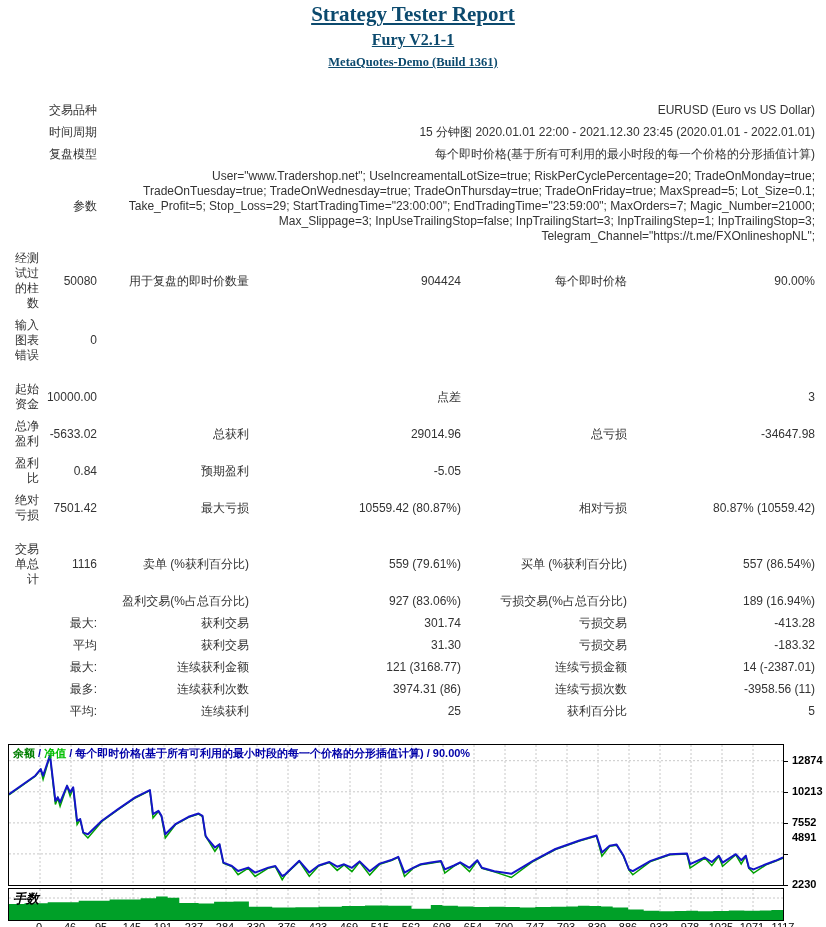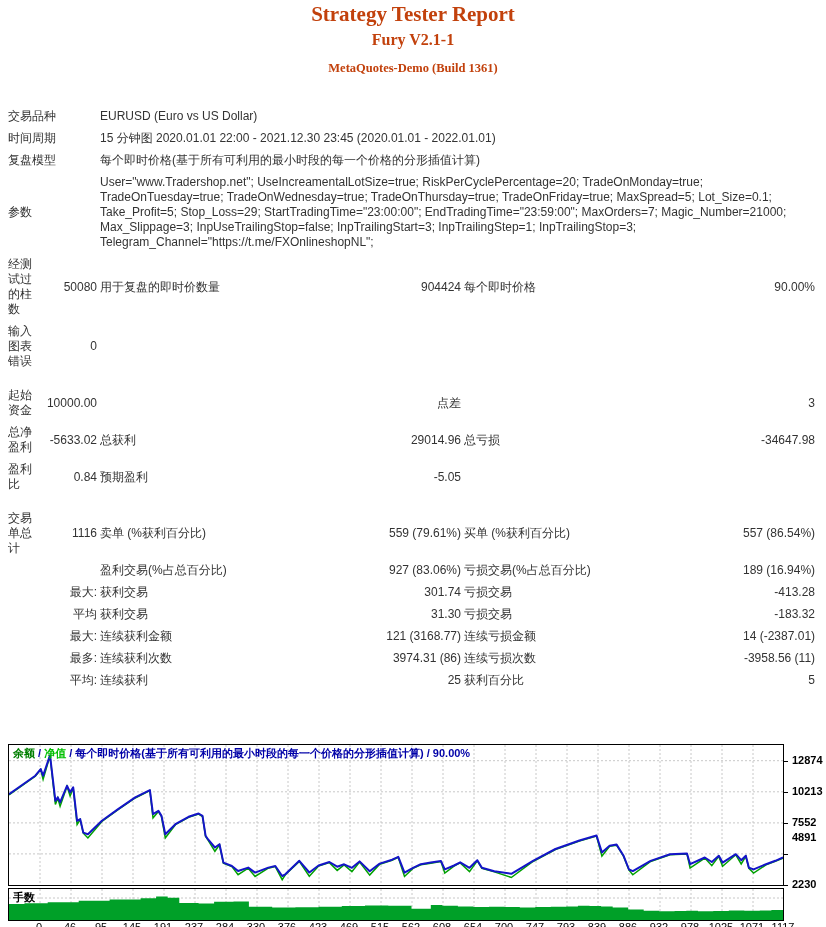--- a/index.html
+++ b/index.html
@@ -1,33 +1,33 @@
 <!DOCTYPE html>
 <html><head>
 <meta charset="utf-8">
 <style>
   html,body{margin:0;padding:0;}
   body{
     width:826px;height:927px;overflow:hidden;background:#fff;position:relative;
     font-family:"Liberation Sans","DejaVu Sans",sans-serif;color:#333;
   }
-  .hdr{text-align:center;font-family:"Liberation Serif","DejaVu Serif",serif;color:#c2410c;}
+  .hdr{text-align:center;font-family:"Liberation Serif","DejaVu Serif",serif;color:#0c4a6e;text-decoration:underline;}
   .hdr h1{font-size:21px;margin:2px 0 0;font-weight:bold;}
   .hdr h2{font-size:16px;margin:4px 0 6px;font-weight:bold;}
-  .hdr h3{font-size:12.5px;margin:12px 0 0;font-weight:bold;}
+  .hdr h3{font-size:12.5px;margin:6px 0 0;font-weight:bold;}
   table.rep{border-collapse:collapse;table-layout:fixed;width:810px;margin:30px 0 0 8px;}
   table.rep td{font-size:12px;line-height:15px;padding:3px 3px 4px 0;vertical-align:middle;word-wrap:break-word;}
-  td.l{text-align:left;} td.r{text-align:right;}
+  td.l{text-align:right;} td.r{text-align:right;}
   tr.sp td{height:12px;padding:0;}
   .chart-wrap{position:absolute;left:8px;top:744px;width:788px;height:183px;}
   .box{position:absolute;left:0;background:#fff;border:1px solid #000;}
   .mainbox{top:0;width:774px;height:140px;}
   .histbox{top:144px;width:774px;height:31px;}
   .legend{position:absolute;left:4px;top:1px;font-size:11px;font-weight:bold;white-space:nowrap;}
-  .lotlab{position:absolute;left:4px;top:1px;font-size:11px;font-weight:bold;color:#000;}
+  .lotlab{position:absolute;left:4px;top:1px;font-size:13px;font-weight:bold;color:#000;font-style:italic;}
   .ylab{position:absolute;left:784px;font-size:11px;font-weight:bold;color:#000;white-space:nowrap;}
   .ytick{position:absolute;left:776px;width:4px;height:1px;background:#000;}
   .xlabs{position:absolute;left:0;top:177px;width:790px;height:6px;overflow:hidden;}
   .xlab{position:absolute;top:0;width:30px;text-align:center;font-size:11px;color:#000;}
 </style>
 </head>
 <body>
 
 <div class="hdr">
   <h1>Strategy Tester Report</h1>
@@ -96,20 +96,28 @@
         <td class="l">总亏损</td>
         <td class="r">-34647.98</td>
       </tr>
       <tr>
         <td class="l">盈利比</td>
         <td class="r">0.84</td>
         <td class="l">预期盈利</td>
         <td class="r">-5.05</td>
         <td class="l"></td>
         <td class="r"></td>
+      </tr>
+      <tr>
+        <td class="l">绝对亏损</td>
+        <td class="r">7501.42</td>
+        <td class="l">最大亏损</td>
+        <td class="r">10559.42 (80.87%)</td>
+        <td class="l">相对亏损</td>
+        <td class="r">80.87% (10559.42)</td>
       </tr>
       <tr class="sp">
         <td colspan="6"></td>
       </tr>
       <tr>
         <td class="l">交易单总计</td>
         <td class="r">1116</td>
         <td class="l">卖单 (%获利百分比)</td>
         <td class="r">559 (79.61%)</td>
         <td class="l">买单 (%获利百分比)</td>

